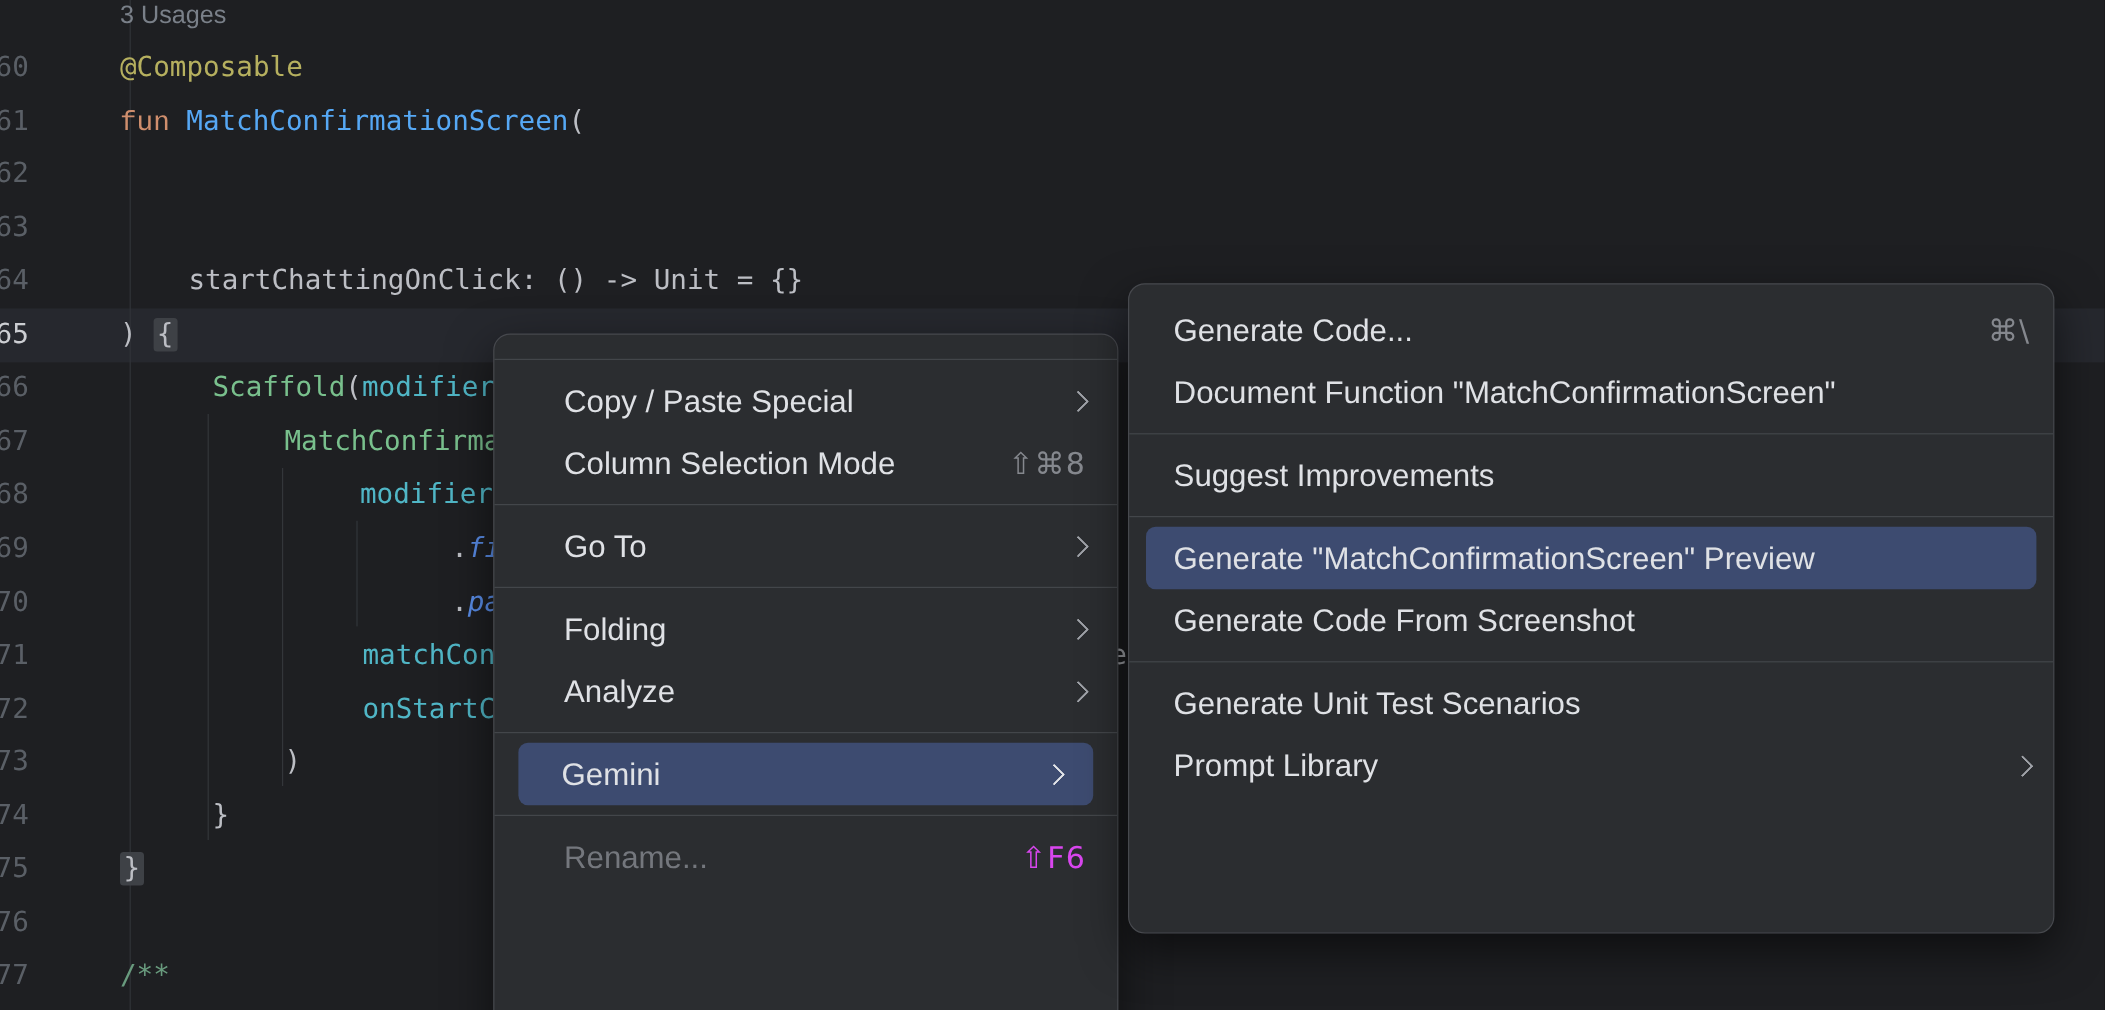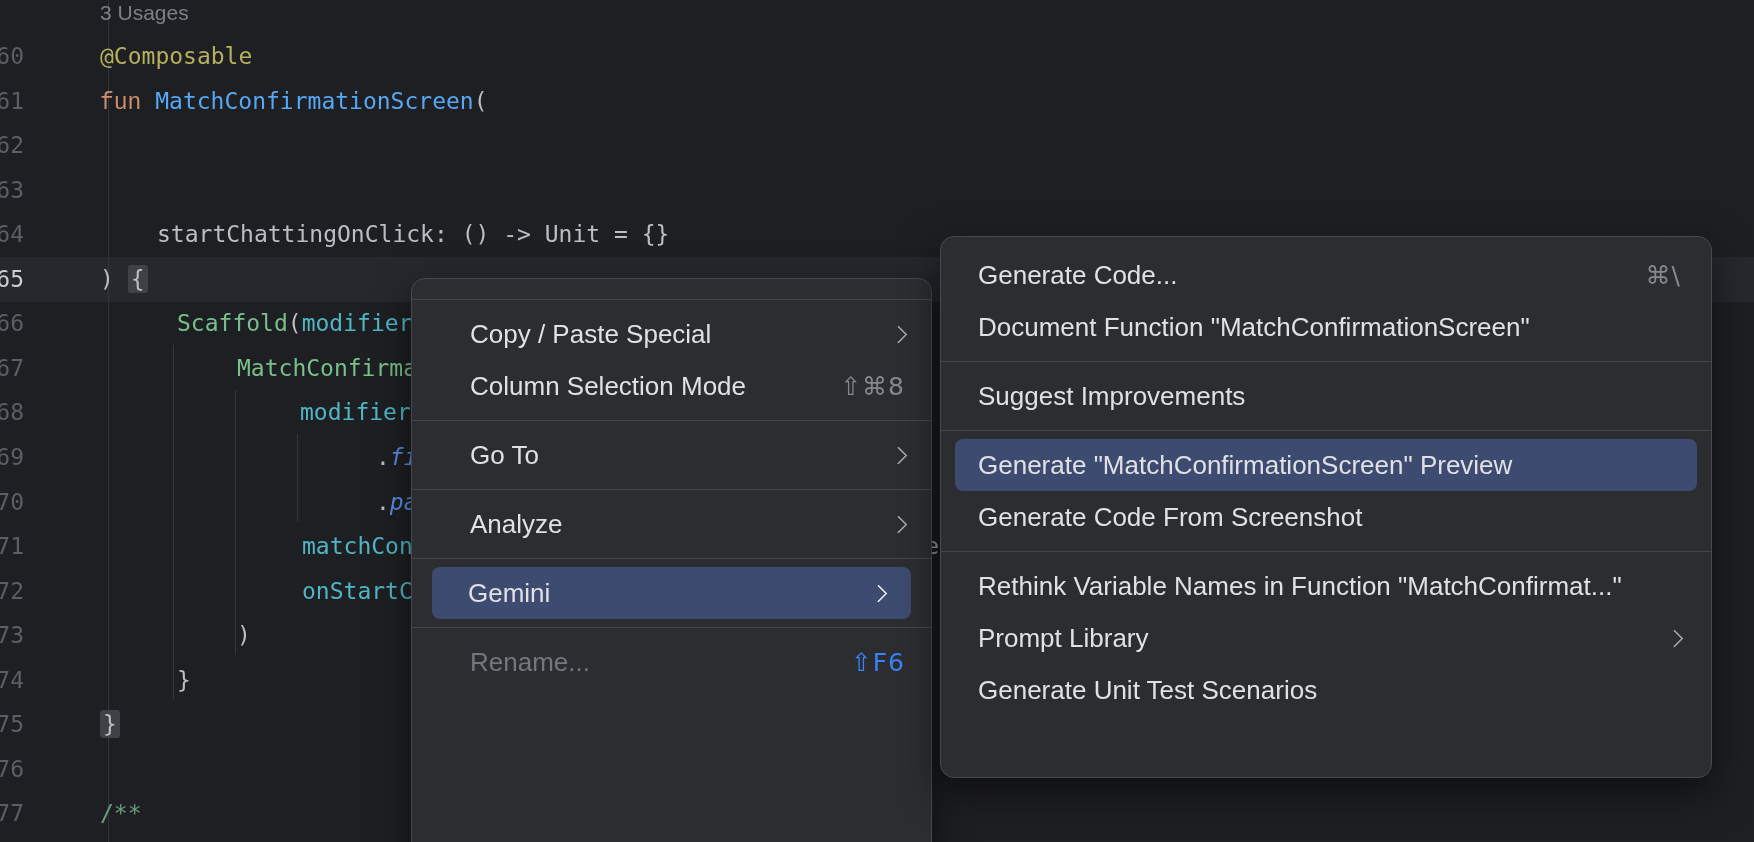--- a/index.html
+++ b/index.html
@@ -26,24 +26,24 @@
   .pdoc{position:absolute;font-family:"DejaVu Sans Mono",monospace;font-size:23px;
         font-style:italic;color:var(--syn-doc);white-space:pre;line-height:45px;}
   
   .menu{position:absolute;background:var(--menu-bg);border:1px solid var(--menu-border);
         border-radius:14px;box-shadow:0 14px 38px rgba(0,0,0,.55);
         padding:12px 0 10px;box-sizing:border-box;}
   .mrow{display:flex;align-items:center;height:52px;padding:0 26px 0 22px;cursor:default;}
   .mrow .lbl{font-size:26px;color:var(--menu-text);white-space:pre;}
   .mrow.sel{background:var(--sel);border-radius:8px;}
   #ctx .mrow.sel{margin:0 20px;padding-left:0;}
-  #sub .mrow{padding:0 30px 0 37px;}
+  #sub .mrow{padding:0 19px 0 37px;}
   #sub .mrow.sel{margin:0 14px;padding-left:23px;}
   .mrow.disabled .lbl{color:var(--disabled);}
-  .mrow.disabled .short{color:#3b82f6;}
+  .mrow.disabled .short{color:#d946ef;}
   .islot{width:27px;height:27px;margin-right:9px;flex:none;display:flex;
          align-items:center;justify-content:center;color:var(--icon);}
   .short{margin-left:auto;color:var(--shortcut);font-size:25px;letter-spacing:1px;
          font-family:"DejaVu Sans",sans-serif;white-space:pre;}
   .chev{width:11px;height:11px;border-top:2.5px solid #9FA2A8;border-right:2.5px solid #9FA2A8;
         transform:rotate(45deg);margin-left:auto;flex:none;border-radius:1px;}
   .sel .chev{border-color:#E2E4E8;}
   .msep{height:1px;background:var(--separator);margin:8px 0;}
 </style>
 </head>
@@ -95,20 +95,25 @@
       </div>
       <div class="msep"></div>
       <div class="mrow">
         <span class="islot"></span>
         <span class="lbl">Go To</span>
         <span class="chev"></span>
       </div>
       <div class="msep"></div>
       <div class="mrow">
         <span class="islot"></span>
+        <span class="lbl">Folding</span>
+        <span class="chev"></span>
+      </div>
+      <div class="mrow">
+        <span class="islot"></span>
         <span class="lbl">Analyze</span>
         <span class="chev"></span>
       </div>
       <div class="msep"></div>
       <div class="mrow sel">
         <span class="islot"></span>
         <span class="lbl">Gemini</span>
         <span class="chev"></span>
       </div>
       <div class="msep"></div>
@@ -133,23 +138,20 @@
       </div>
       <div class="msep"></div>
       <div class="mrow sel">
         <span class="lbl">Generate "MatchConfirmationScreen" Preview</span>
       </div>
       <div class="mrow">
         <span class="lbl">Generate Code From Screenshot</span>
       </div>
       <div class="msep"></div>
       <div class="mrow">
-        <span class="lbl">Rethink Variable Names in Function "MatchConfirmat..."</span>
+        <span class="lbl">Generate Unit Test Scenarios</span>
       </div>
       <div class="mrow">
         <span class="lbl">Prompt Library</span>
         <span class="chev"></span>
       </div>
-      <div class="mrow">
-        <span class="lbl">Generate Unit Test Scenarios</span>
-      </div>
     </div>
 </div>
 
 </body></html>

